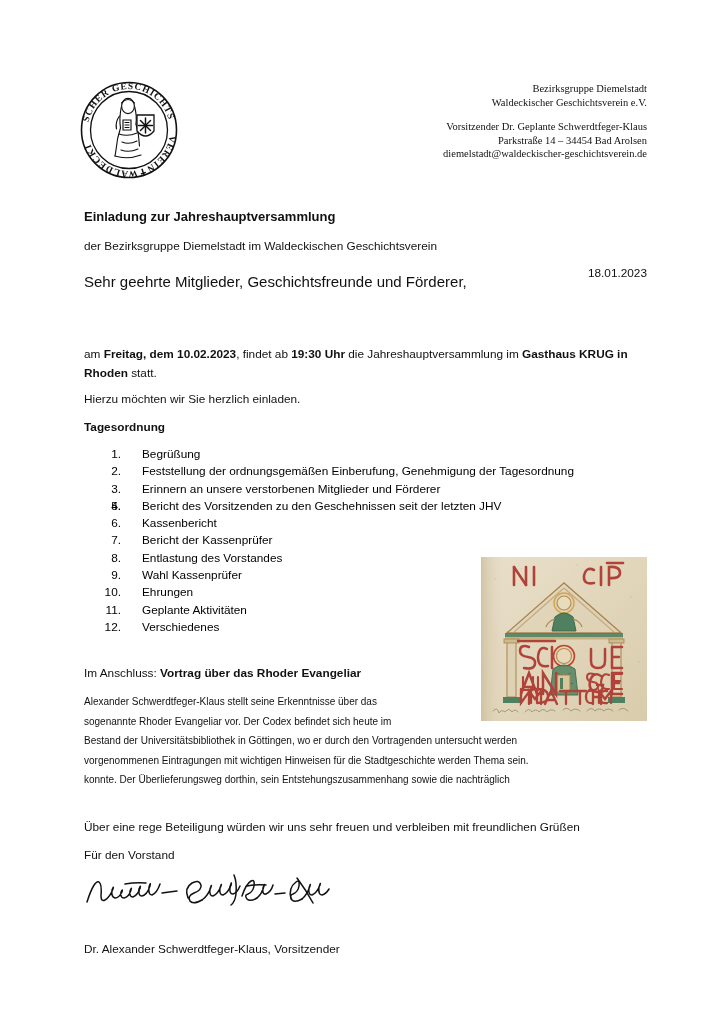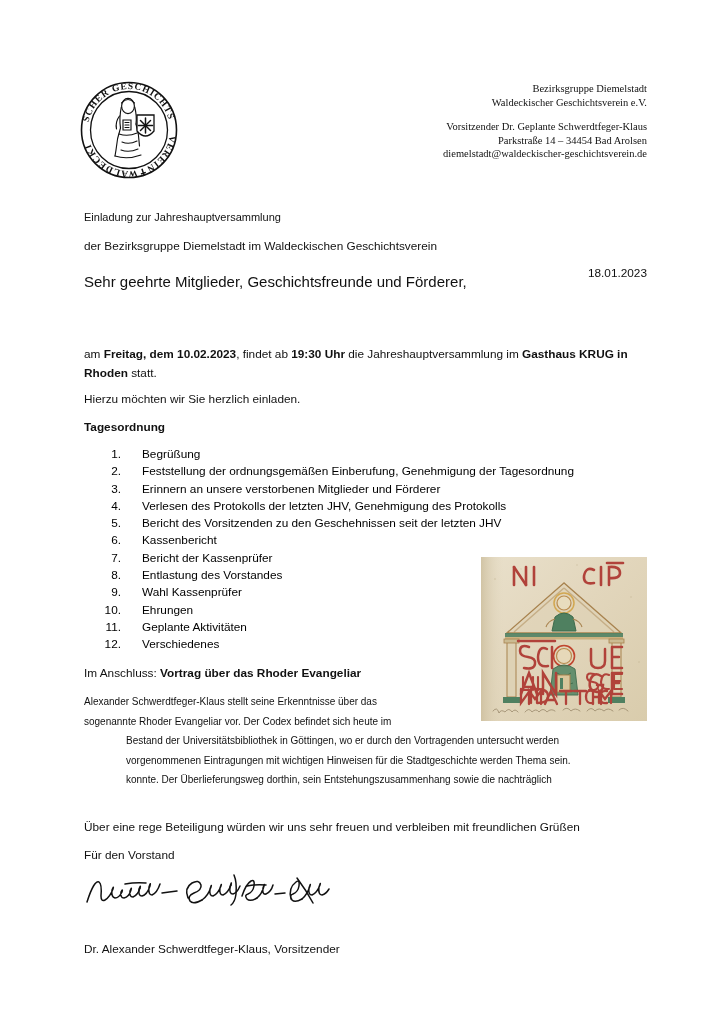--- a/index.html
+++ b/index.html
@@ -66,22 +66,22 @@
     font-family: "Liberation Sans", sans-serif;
     font-size: 11.6px;
     line-height: 16px;
     color: #111;
   }
   .b { font-weight: bold; text-align: center; }
 
   .title-line {
     position: absolute;
     left: 0; top: 209px;
-    font-weight: normal;
-    font-size: 11px;
+    font-weight: bold;
+    font-size: 13px;
   }
   .subtitle-line {
     position: absolute;
     left: 0; top: 238px;
     font-size: 11.8px;
   }
   .date-line {
     position: absolute;
     right: 0; top: 265px;
     text-align: right;
@@ -154,21 +154,21 @@
     font-size: 11.8px;
   }
   .lecture-para {
     position: absolute;
     left: 0; top: 692px;
     width: 563px;
     font-size: 10px;
     line-height: 19.5px;
   }
   .lecture-para .short { display: block; width: 375px; }
-  .lecture-para .full  { display: block; width: 563px; margin-left: 42px; }
+  .lecture-para .full  { display: block; width: 563px; }
 
   
   .closing-para {
     position: absolute;
     left: 0; top: 819px;
     font-size: 11.8px;
   }
   .board-line {
     position: absolute;
     left: 0; top: 847px;
@@ -260,21 +260,21 @@
 
     <div class="t meeting-para"><span>am </span><span class="b">Freitag, dem 10.02.2023</span><span>, findet ab </span><span class="b">19:30 Uhr</span><span> die Jahreshauptversammlung im </span><span class="b">Gasthaus KRUG in Rhoden</span><span> statt.</span></div>
 
     <div class="t invite-para">Hierzu möchten wir Sie herzlich einladen.</div>
     <div class="t agenda-heading">Tagesordnung</div>
 
     <ol class="agenda-list">
       <li><span class="num">1.</span><span>Begrüßung</span></li>
       <li><span class="num">2.</span><span>Feststellung der ordnungsgemäßen Einberufung, Genehmigung der Tagesordnung</span></li>
       <li><span class="num">3.</span><span>Erinnern an unsere verstorbenen Mitglieder und Förderer</span></li>
-      <li><span class="num">4.</span><span>Verlesen des Protokolls der letzten JHV, Genehmigung des Protokolls</span></li>
+      <li><span class="num">4.</span></li>
       <li><span class="num">5.</span><span>Bericht des Vorsitzenden zu den Geschehnissen seit der letzten JHV</span></li>
       <li><span class="num">6.</span><span>Kassenbericht</span></li>
       <li><span class="num">7.</span><span>Bericht der Kassenprüfer</span></li>
       <li><span class="num">8.</span><span>Entlastung des Vorstandes</span></li>
       <li><span class="num">9.</span><span>Wahl Kassenprüfer</span></li>
       <li><span class="num">10.</span><span>Ehrungen</span></li>
       <li><span class="num">11.</span><span>Geplante Aktivitäten</span></li>
       <li><span class="num">12.</span><span>Verschiedenes</span></li>
     </ol>
 

